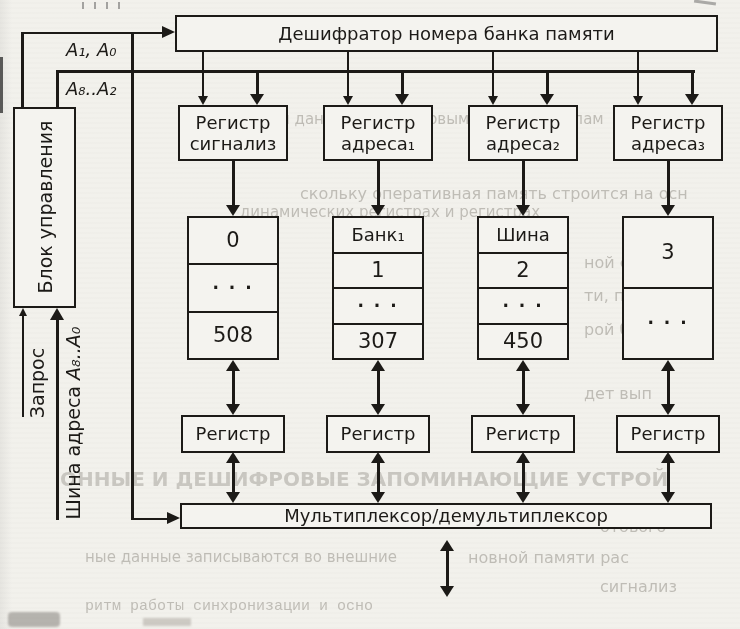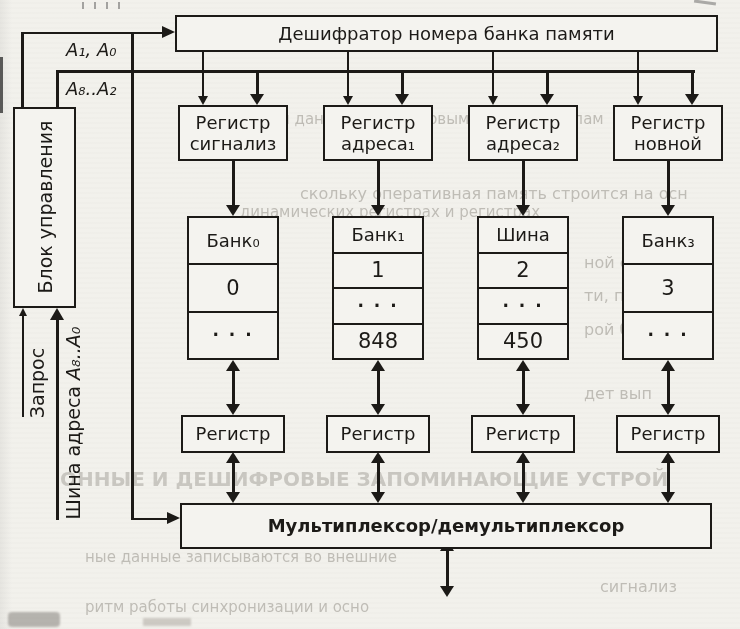--- a/index.html
+++ b/index.html
@@ -72,23 +72,24 @@
   <div class="bl" style="left:248px;top:110px;font-size:15px;">выми данными и цифровыми сигналами пам</div>
   <div class="bl" style="left:300px;top:184px;">скольку оперативная память строится на осн</div>
   <div class="bl" style="left:240px;top:203px;font-size:15px;">динамических регистрах и регистрах</div>
   <div class="bl" style="left:584px;top:253px;">ной схе</div>
   <div class="bl" style="left:584px;top:286px;">ти, пос</div>
   <div class="bl" style="left:584px;top:320px;">рой бан</div>
   <div class="bl" style="left:584px;top:384px;">дет вып</div>
   <div class="bl" style="left:630px;top:412px;">тре-</div>
   <div class="bl" style="left:60px;top:467px;font-size:20px;font-weight:bold;opacity:.4;">ОННЫЕ И ДЕШИФРОВЫЕ ЗАПОМИНАЮЩИЕ УСТРОЙ</div>
   <div class="bl" style="left:600px;top:517px;">отового</div>
+  <div class="bl" style="left:468px;top:548px;">новной памяти рас</div>
   <div class="bl" style="left:600px;top:577px;">сигнализ</div>
   <div class="bl" style="left:85px;top:548px;font-size:15px;">ные данные записываются во внешние</div>
-  <div class="bl" style="left:85px;top:598px;font-size:15px;">ритм работы синхронизации и осно</div>
+  <div class="bl" style="left:85px;top:598px;font-size:15px;font-family:Liberation Mono, monospace;">ритм работы синхронизации и осно</div>
 
   <div class="smudge" style="left:0;top:57px;width:3px;height:56px;background:#2a2a2a;opacity:.75;filter:blur(.4px);"></div>
   <div class="smudge" style="left:82px;top:2px;width:48px;height:7px;opacity:.45;background:repeating-linear-gradient(90deg,#444 0 2px,transparent 2px 12px);"></div>
   <div class="smudge" style="left:694px;top:1px;width:22px;height:3px;background:#555;opacity:.45;transform:rotate(8deg);"></div>
   <div class="smudge" style="left:8px;top:612px;width:52px;height:15px;background:#7a7671;opacity:.5;filter:blur(1.2px);border-radius:4px;"></div>
   <div class="smudge" style="left:143px;top:618px;width:48px;height:8px;background:#a9a49c;opacity:.5;filter:blur(1.2px);"></div>
 
   <div class="vline" style="left:21px;top:33px;width:2.5px;height:74px;"></div>
   <div class="hline" style="left:21px;top:31.5px;width:141px;height:2.5px;"></div>
   <div class="tri tri-right" style="left:162px;top:26px;"></div>
@@ -218,60 +219,59 @@
   <div class="box" style="left:178px;top:105px;width:110px;height:56px;">
     <span><span>Регистр</span><br><span>сигнализ</span></span>
   </div>
   <div class="box" style="left:323px;top:105px;width:110px;height:56px;">
     <span><span>Регистр</span><br><span>адреса₁</span></span>
   </div>
   <div class="box" style="left:468px;top:105px;width:110px;height:56px;">
     <span><span>Регистр</span><br><span>адреса₂</span></span>
   </div>
   <div class="box" style="left:613px;top:105px;width:110px;height:56px;">
-    <span><span>Регистр</span><br><span>новной</span></span>
+    <span><span>Регистр</span><br><span>адреса₃</span></span>
   </div>
 
   <div class="box bank" style="left:187px;top:216px;width:92px;height:144px;">
-    <div class="ttl">Банк₀</div>
     <div class="num">0</div>
     <div class="dots">· · ·</div>
+    <div class="num">508</div>
   </div>
   <div class="box bank" style="left:332px;top:216px;width:92px;height:144px;">
     <div class="ttl">Банк₁</div>
     <div class="num">1</div>
     <div class="dots">· · ·</div>
-    <div class="num">848</div>
+    <div class="num">307</div>
   </div>
   <div class="box bank" style="left:477px;top:216px;width:92px;height:144px;">
     <div class="ttl">Шина</div>
     <div class="num">2</div>
     <div class="dots">· · ·</div>
     <div class="num">450</div>
   </div>
   <div class="box bank" style="left:622px;top:216px;width:92px;height:144px;">
-    <div class="ttl">Банк₃</div>
     <div class="num">3</div>
     <div class="dots">· · ·</div>
   </div>
 
   <div class="box" style="left:181px;top:415px;width:104px;height:38px;">
     <span>Регистр</span>
   </div>
   <div class="box" style="left:326px;top:415px;width:104px;height:38px;">
     <span>Регистр</span>
   </div>
   <div class="box" style="left:471px;top:415px;width:104px;height:38px;">
     <span>Регистр</span>
   </div>
   <div class="box" style="left:616px;top:415px;width:104px;height:38px;">
     <span>Регистр</span>
   </div>
 
-  <div class="box" style="left:180px;top:503px;width:532px;height:46px;font-weight:bold;">
+  <div class="box" style="left:180px;top:503px;width:532px;height:26px;">
     <span>Мультиплексор/демультиплексор</span>
   </div>
 
   <div class="buslabel" style="left:66px;top:39px;">A₁, A₀</div>
   <div class="buslabel" style="left:66px;top:78px;">A₈..A₂</div>
 
   <div class="vlabel" style="left:37px;top:383px;">Запрос</div>
   <div class="vlabel" style="left:73px;top:423px;">
     <span>Шина адреса </span><span style="font-style:italic;">A₈..A₀</span>
   </div>

